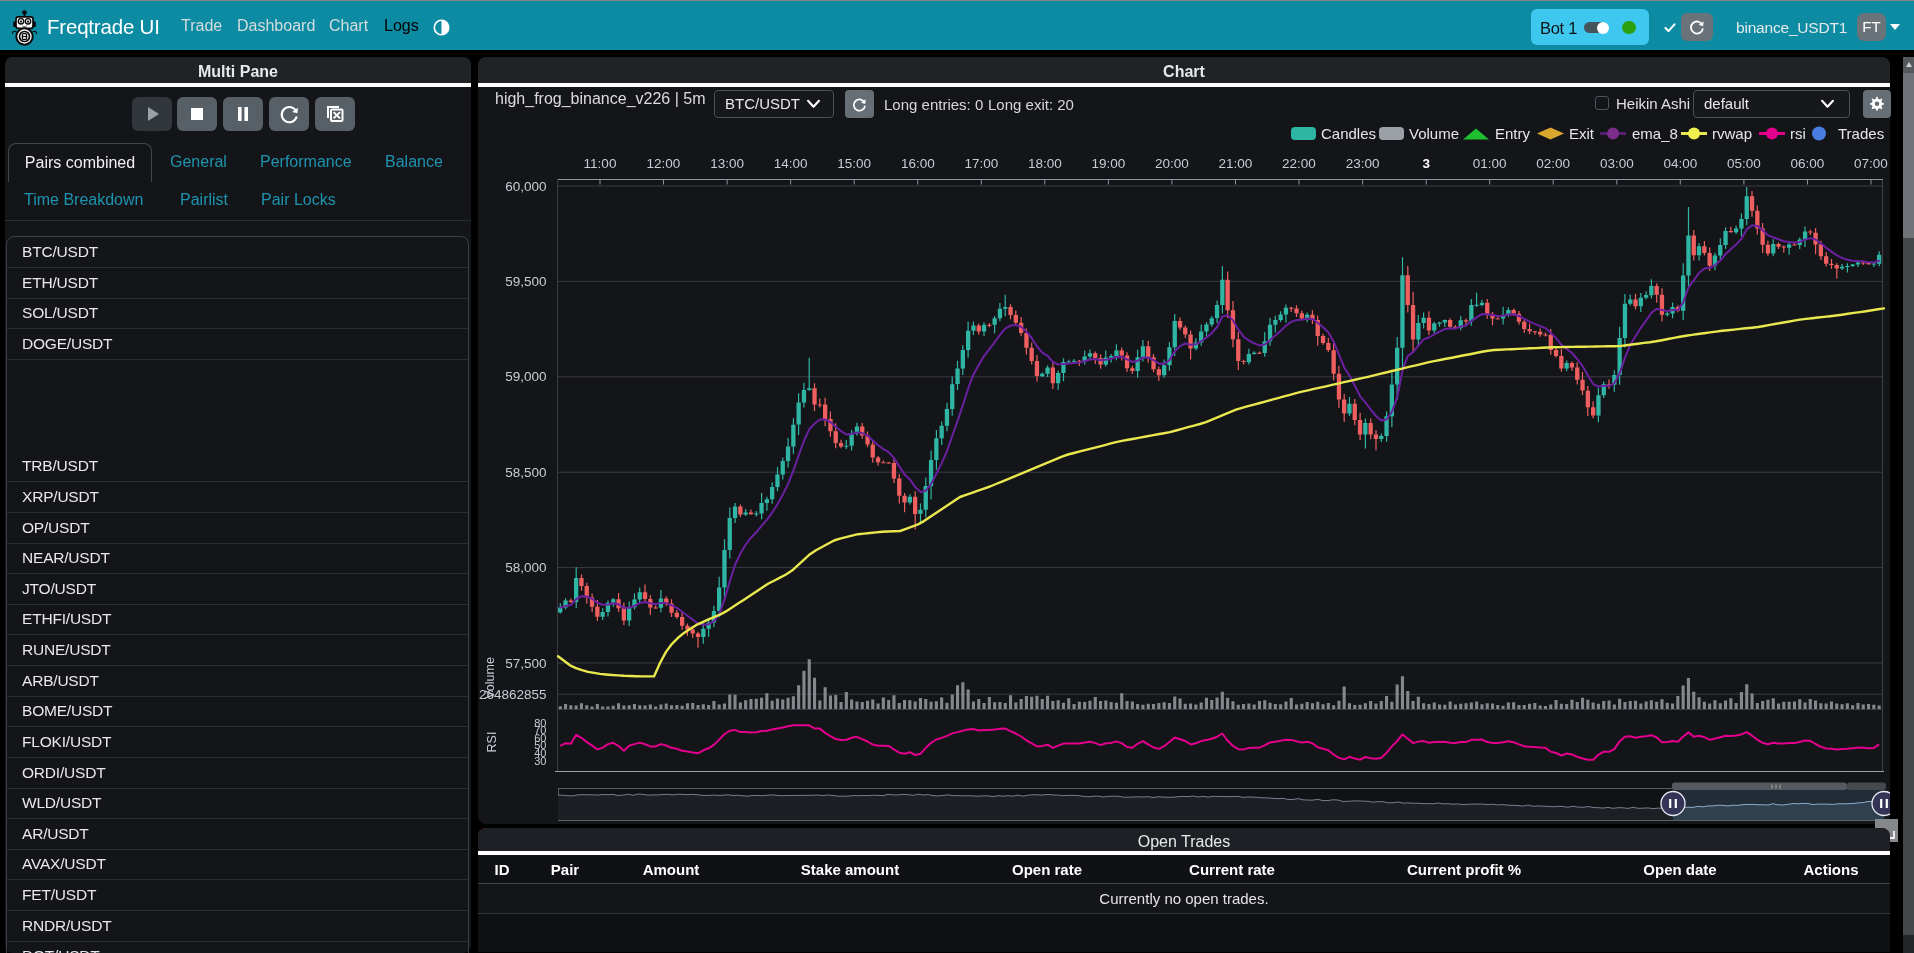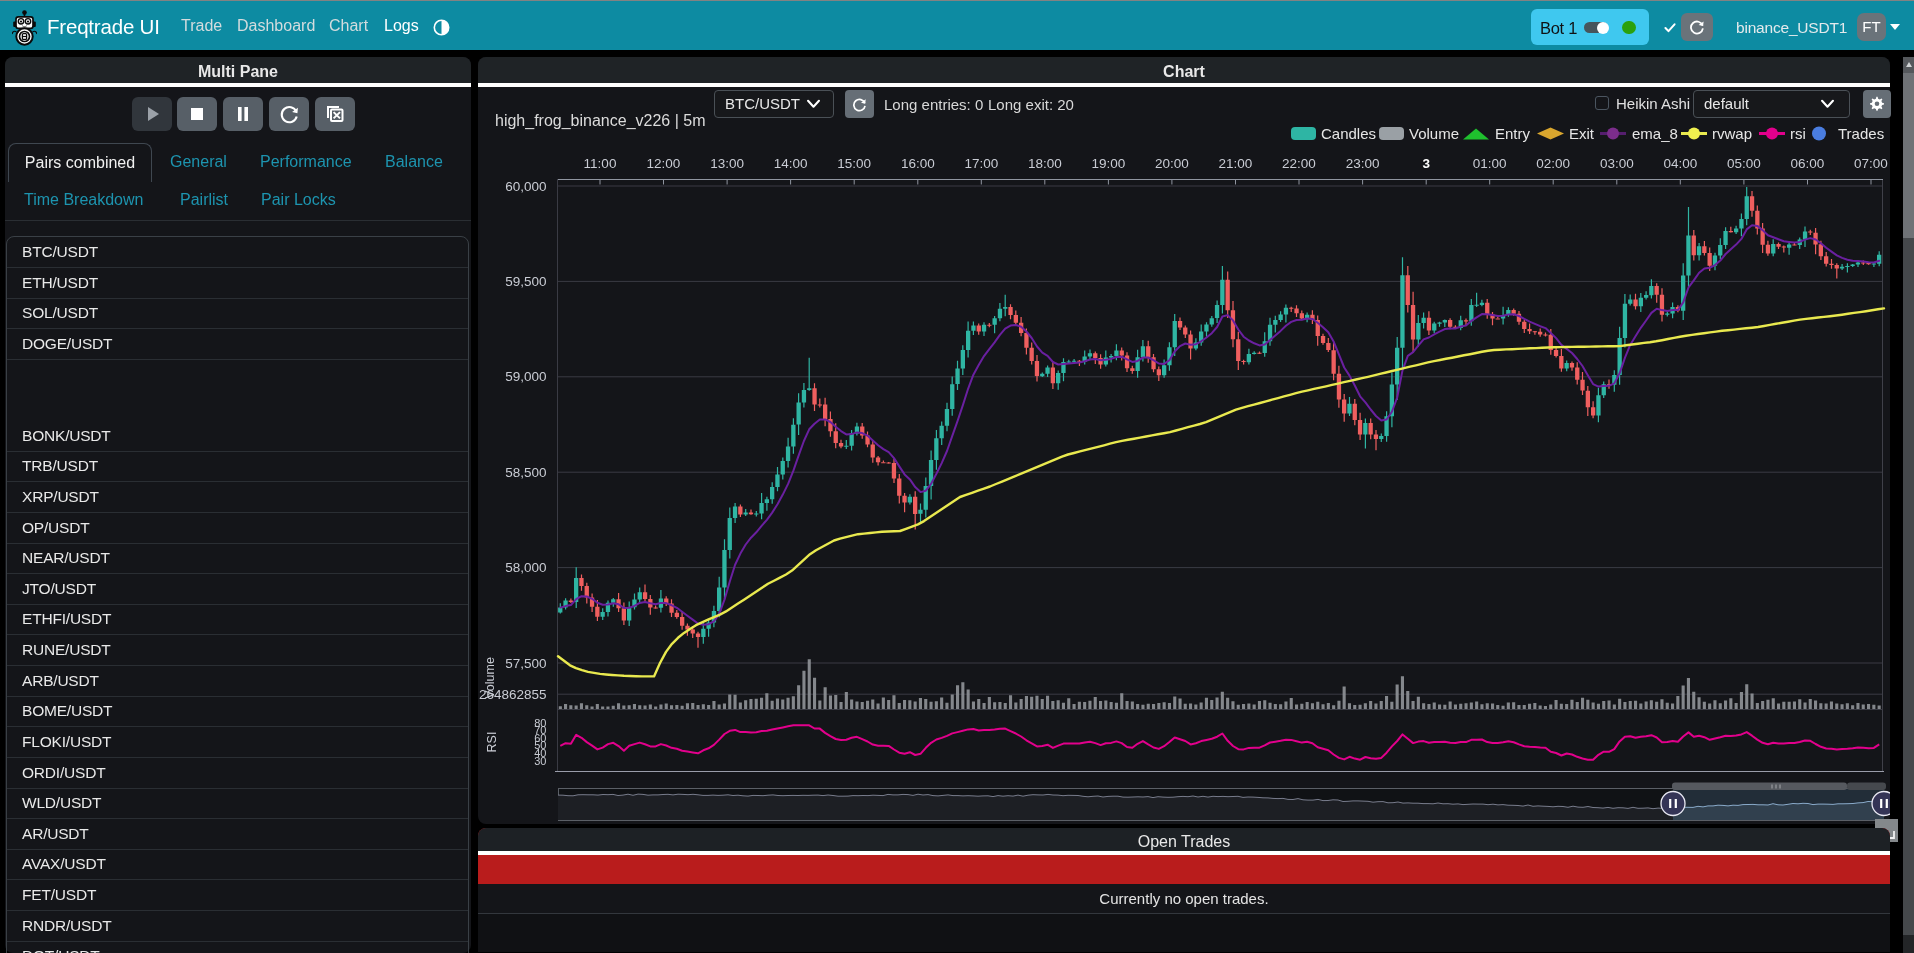--- a/index.html
+++ b/index.html
@@ -32,21 +32,21 @@
 <path d="M20.5 23 q2 -1.5 3.5 0 q1 1 0.5 2" stroke="#0a0a0a" stroke-width="1.1" fill="none"></path>
 <circle cx="12.5" cy="27.5" r="8.2" fill="#fdfdfd" stroke="#0a0a0a" stroke-width="2"></circle>
 <circle cx="12.5" cy="27.5" r="5" fill="none" stroke="#0a0a0a" stroke-width="1.7"></circle>
 <rect x="10.4" y="24.6" width="4.2" height="5.8" rx="1" fill="#fff" stroke="#0a0a0a" stroke-width="1.3"></rect>
 <line x1="10.6" y1="27.5" x2="14.4" y2="27.5" stroke="#0a0a0a" stroke-width="1.2"></line>
 </svg>
 <div class="abs" style="left:47px;top:14px;font-size:20.5px;color:#fff;letter-spacing:-0.2px">Freqtrade UI</div>
 <div class="abs" style="left:181px;top:16px;font-size:16px;color:#d4dcde">Trade</div>
 <div class="abs" style="left:237px;top:16px;font-size:16px;color:#d4dcde">Dashboard</div>
 <div class="abs" style="left:329px;top:16px;font-size:16px;color:#d4dcde">Chart</div>
-<div class="abs" style="left:384px;top:16px;font-size:16px;color:#ffffff">Logs</div>
+<div class="abs" style="left:384px;top:16px;font-size:16px;color:#000000">Logs</div>
 <svg class="abs" style="left:433px;top:18px" width="17" height="17" viewBox="0 0 17 17">
 <circle cx="8.5" cy="8.5" r="7.2" stroke="#fff" stroke-width="1.6" fill="none"></circle>
 <path d="M8.5 1.3 A7.2 7.2 0 0 1 8.5 15.7 Z" fill="#fff"></path>
     </svg>
 <div class="abs" style="left:1531px;top:8px;width:118px;height:36px;background:#3fc8ef;border-radius:6px"></div>
 <div class="abs" style="left:1540px;top:17.5px;font-size:16.5px;color:#101214;letter-spacing:-0.3px">Bot 1</div>
 <div class="abs" style="left:1584px;top:21px;width:24px;height:11px;background:#46555c;border-radius:6px"></div>
 <div class="abs" style="left:1596.5px;top:20.5px;width:12px;height:12px;background:#fff;border-radius:50%"></div>
 <div class="abs" style="left:1622px;top:19.5px;width:13.5px;height:13.5px;background:#2ba10e;border-radius:50%"></div>
 <svg class="abs" style="left:1664px;top:22px" width="12" height="10" viewBox="0 0 13 11">
@@ -93,21 +93,20 @@
 <div class="tab" style="left:380px;top:96px">Balance</div>
 <div class="tab" style="left:19px;top:134px">Time Breakdown</div>
 <div class="tab" style="left:175px;top:134px">Pairlist</div>
 <div class="tab" style="left:256px;top:134px">Pair Locks</div>
 <div class="abs" style="left:0;top:163px;width:466px;height:1px;background:#2a2e33"></div>
 <div class="abs" style="left:1px;top:179px;width:463px;height:820px;border:1px solid #3a4046;border-radius:8px 8px 0 0;overflow:hidden">
 <div class="pairrow" style="top:0.0px">BTC/USDT</div>
 <div class="pairrow" style="top:30.6px">ETH/USDT</div>
 <div class="pairrow" style="top:61.2px">SOL/USDT</div>
 <div class="pairrow" style="top:91.9px">DOGE/USDT</div>
-<div class="pairrow" style="top:183.7px">BONK/USDT</div>
 <div class="pairrow" style="top:214.3px">TRB/USDT</div>
 <div class="pairrow" style="top:245.0px">XRP/USDT</div>
 <div class="pairrow" style="top:275.6px">OP/USDT</div>
 <div class="pairrow" style="top:306.2px">NEAR/USDT</div>
 <div class="pairrow" style="top:336.8px">JTO/USDT</div>
 <div class="pairrow" style="top:398.1px">RUNE/USDT</div>
 <div class="pairrow" style="top:367.4px">ETHFI/USDT</div>
 <div class="pairrow" style="top:428.7px">ARB/USDT</div>
 <div class="pairrow" style="top:459.3px">BOME/USDT</div>
 <div class="pairrow" style="top:489.9px">FLOKI/USDT</div>
@@ -116,21 +115,21 @@
 <div class="pairrow" style="top:581.8px">AR/USDT</div>
 <div class="pairrow" style="top:612.4px">AVAX/USDT</div>
 <div class="pairrow" style="top:643.0px">FET/USDT</div>
 <div class="pairrow" style="top:673.6px">RNDR/USDT</div>
 <div class="pairrow" style="top:704.3px">DOT/USDT</div>
 </div>
 </div>
 <div class="abs panel" style="left:478px;top:57px;width:1412px;height:767px">
 <div class="phead">Chart</div>
 </div>
-<div class="abs" style="left:495px;top:112px;font-size:16px;color:#dcdcdc">high_frog_binance_v226 | 5m</div>
+<div class="abs" style="left:495px;top:90px;font-size:16px;color:#dcdcdc">high_frog_binance_v226 | 5m</div>
 <div class="abs sel" style="left:714px;top:90px;width:120px;height:28px;line-height:26px;padding-left:10px">BTC/USDT</div>
 <svg class="abs" style="left:806px;top:99px" width="15" height="10" viewBox="0 0 16 11">
     <path d="M2 2 L8 8.5 L14 2" stroke="#fff" stroke-width="2.3" fill="none" stroke-linecap="round" stroke-linejoin="round"></path>
   </svg>
 <div class="abs gbtn" style="left:845px;top:90px;width:29px;height:28px"></div>
 <svg class="abs" style="left:852px;top:97px" width="15" height="15" viewBox="0 0 16 16">
     <path d="M13.6 6.5 A6 6 0 1 0 13.9 9.4" stroke="#fff" stroke-width="1.8" fill="none"></path>
     <path d="M14.6 2.5 L14.1 7.1 L9.6 6.1 Z" fill="#fff"></path>
   </svg>
 <div class="abs" style="left:884px;top:96px;font-size:15px;color:#d8d8d8">Long entries: 0</div>
@@ -264,19 +263,30 @@
 <circle cx="1884" cy="803.5" r="12" fill="#343456" stroke="#e8e8f2" stroke-width="1.3"></circle>
 <rect x="1880.1" y="799" width="2.2" height="9" fill="#ffffff"></rect>
 <rect x="1885.7" y="799" width="2.2" height="9" fill="#ffffff"></rect>
 </svg>
 <div class="abs" style="left:1875px;top:819px;width:23px;height:23px;background:#84888b"></div>
 <svg class="abs" style="left:1884px;top:828px" width="12" height="12" viewBox="0 0 12 12">
     <path d="M10 3 V10 H3" stroke="#f2f2f2" stroke-width="1.8" fill="none"></path>
   </svg>
 <div class="abs panel" style="left:478px;top:828px;width:1412px;height:124px;background:#b91c1c">
 <div class="phead" style="height:27px;line-height:27px;background:#1d2125;font-weight:normal">Open Trades</div>
+<div class="abs" style="left:0;top:27px;width:1412px;height:29px;background:#101114;border-bottom:1px solid #41464d">
+<div class="hdrcell" style="left:24px">ID</div>
+<div class="hdrcell" style="left:87px">Pair</div>
+<div class="hdrcell" style="left:193px">Amount</div>
+<div class="hdrcell" style="left:372px">Stake amount</div>
+<div class="hdrcell" style="left:569px">Open rate</div>
+<div class="hdrcell" style="left:754px">Current rate</div>
+<div class="hdrcell" style="left:986px">Current profit %</div>
+<div class="hdrcell" style="left:1202px">Open date</div>
+<div class="hdrcell" style="left:1353px">Actions</div>
+</div>
 <div class="abs" style="left:0;top:56px;width:1412px;height:30px;background:#141519;border-bottom:1px solid #33373d;text-align:center;font-size:15px;color:#e4e4e4;line-height:30px">Currently no open trades.</div>
 <div class="abs" style="left:0;top:86px;width:1412px;height:38px;background:#101114"></div>
 </div>
 <div class="abs" style="left:1903px;top:57px;width:11px;height:896px;background:#45484b"></div>
 <div class="abs" style="left:1903px;top:57px;width:11px;height:16px;background:#55585c"></div>
 <div class="abs" style="left:1905.5px;top:62px;width:0;height:0;border-left:3px solid transparent;border-right:3px solid transparent;border-bottom:5px solid #cfd2d4"></div>
 <div class="abs" style="left:1903px;top:73px;width:11px;height:165px;background:#6f7276"></div>
 <div class="abs" style="left:1903px;top:935px;width:11px;height:18px;background:#232527"></div>
 </body></html>

